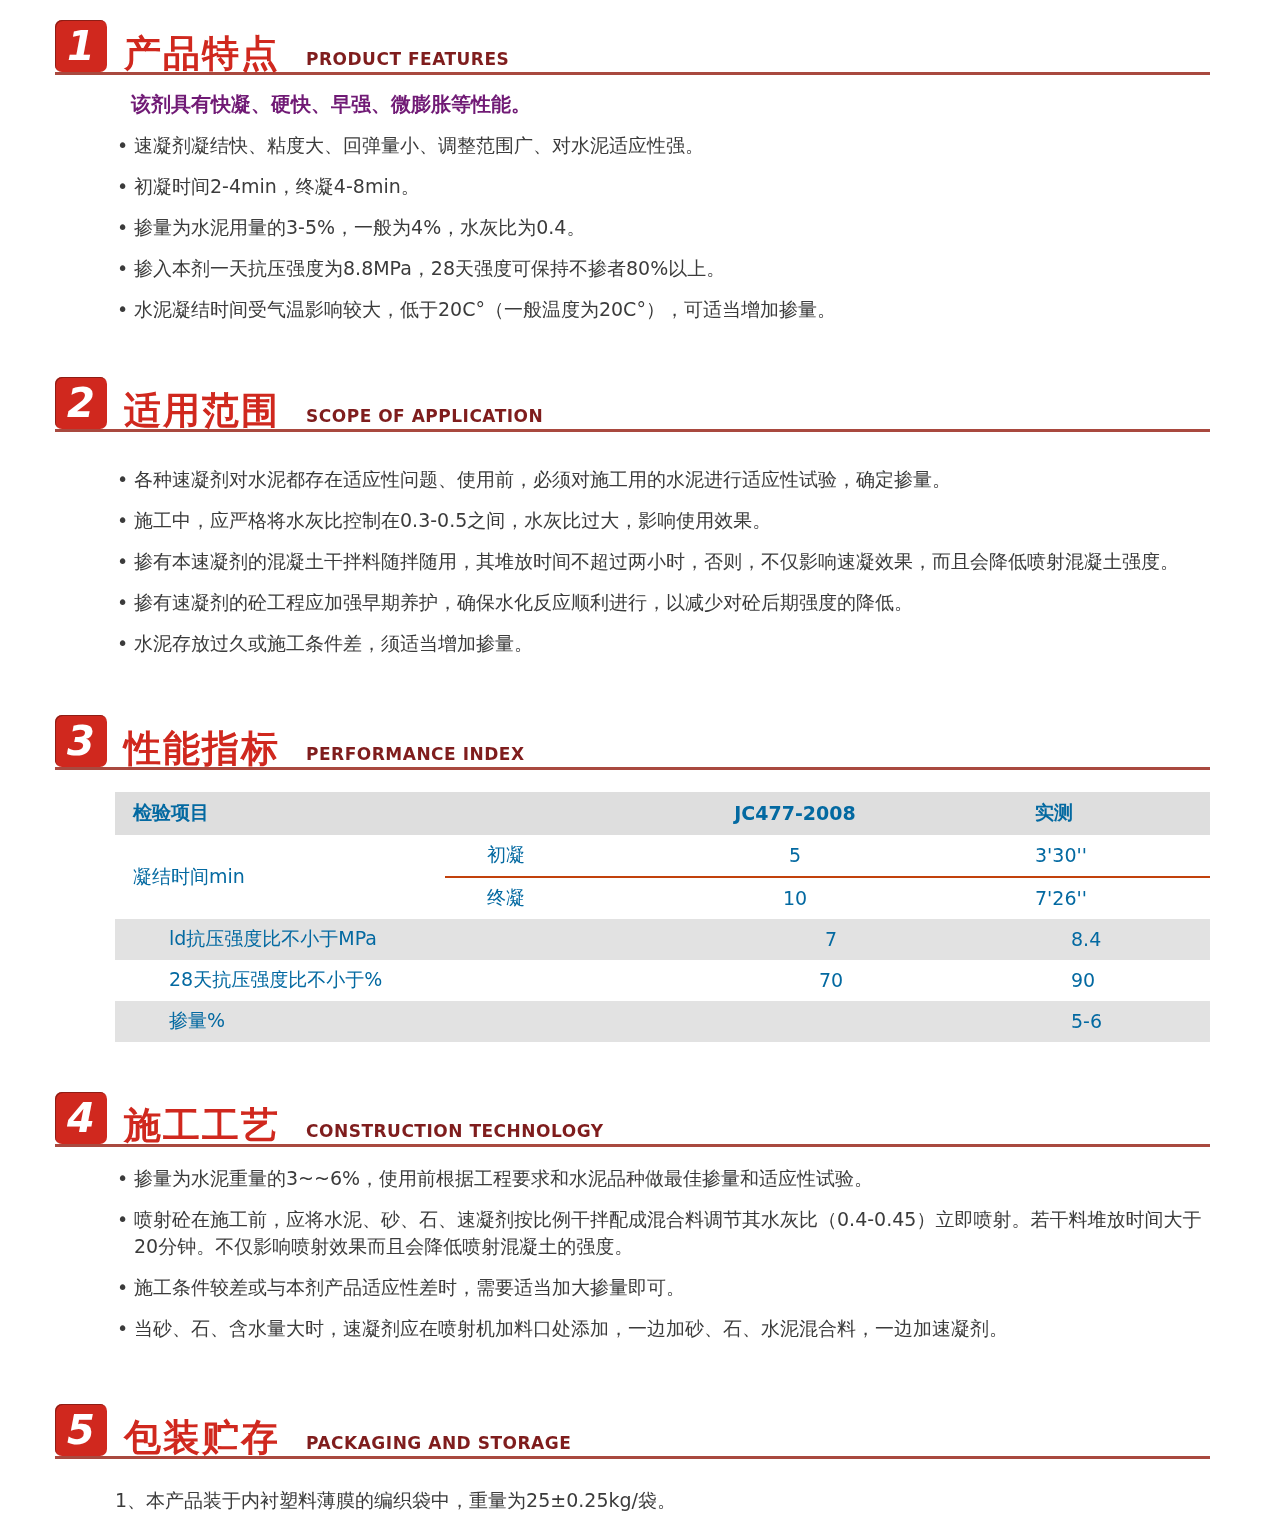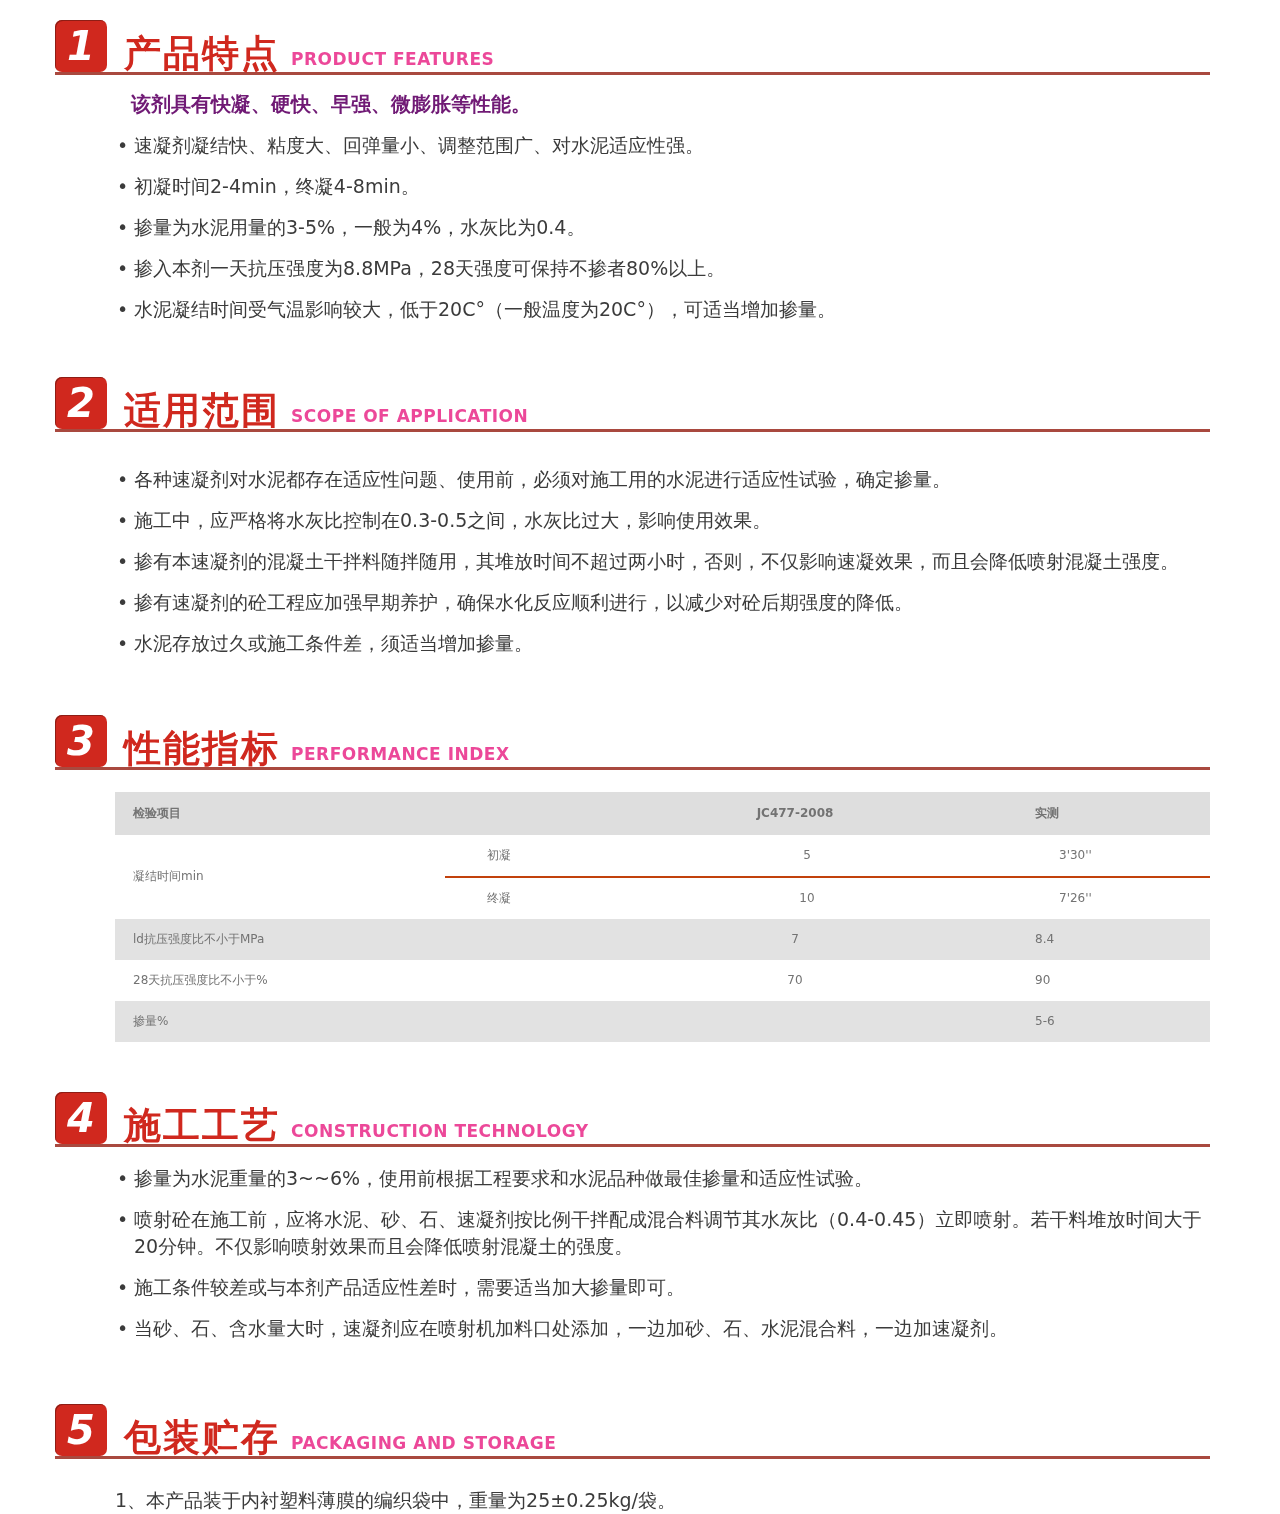--- a/index.html
+++ b/index.html
@@ -8,21 +8,21 @@
 
   
   .sec-head{display:flex;align-items:flex-end;margin-left:55px;margin-right:70px;
             border-bottom:3px solid #a9493f;}
   .badge{width:52px;height:52px;background:#d0281e;border-radius:7px;color:#ffffff;
          font-size:40px;font-weight:bold;font-style:italic;display:flex;
          align-items:center;justify-content:center;flex:0 0 auto;
          box-shadow:1px 1px 0 #8e1d15 inset;}
   .title-zh{font-size:37px;font-weight:bold;color:#d0281e;margin-left:17px;
             line-height:1;padding-bottom:0;letter-spacing:2px;white-space:nowrap;}
-  .title-en{font-size:17px;font-weight:bold;color:#ec4899;margin-left:11px;
+  .title-en{font-size:17px;font-weight:bold;color:#7f1d1d;margin-left:26px;
             padding-bottom:3px;letter-spacing:0.5px;white-space:nowrap;}
 
   
   .content{margin-left:115px;margin-right:68px;font-size:19px;}
   .intro{font-weight:bold;color:#701a75;font-size:20px;margin:16px 0 2px 16px;}
   ul.bullets{list-style:none;margin:14px 0 0 0;padding:0;}
   ul.bullets li{position:relative;padding-left:19px;margin-bottom:14px;line-height:1.42;}
   ul.bullets li::before{content:"•";position:absolute;left:2px;top:0;color:#3b3b3b;}
   .numbered div{margin-bottom:15px;line-height:1.4;}
 
@@ -30,32 +30,32 @@
   .sec1{padding-top:20px;}
   .sec2{margin-top:54px;}
   .sec3{margin-top:58px;}
   .sec4{margin-top:50px;}
   .sec5{margin-top:62px;}
   .sec5 .content{margin-top:28px;}
   .sec4 .content ul.bullets{margin-top:18px;}
   .sec2 .content ul.bullets{margin-top:34px;}
 
   
-  .spec-table{margin:22px 0 0 115px;width:1095px;font-size:12px;color:#737373;}
+  .spec-table{margin:22px 0 0 115px;width:1095px;font-size:19px;color:#0369a1;}
   .t-grid{display:grid;grid-template-columns:330px 180px 340px 245px;align-items:center;}
   .t-head{background:#dedede;min-height:43px;font-weight:bold;}
-  .t-row{min-height:41px;}
+  .t-row{min-height:41px;padding-left:36px;}
   .stripe{background:#e2e2e2;}
   .c-label{grid-column:1 / 3;padding-left:18px;}
   .c-standard{text-align:center;}
   .c-measured{padding-left:70px;}
   .st-block{display:grid;grid-template-columns:330px 765px;}
   .st-label{padding-left:18px;display:flex;align-items:center;}
   .st-rows .st-row{display:grid;grid-template-columns:180px 340px 245px;
-                   align-items:center;min-height:41px;gap:12px;}
+                   align-items:center;min-height:41px;}
   .st-rows .st-row + .st-row{border-top:2px solid #c2410c;}
   .c-sub{padding-left:42px;}
 </style>
 </head>
 <body>
 
 <div class="page">
 
   <div class="section sec1">
     <div class="sec-head">

